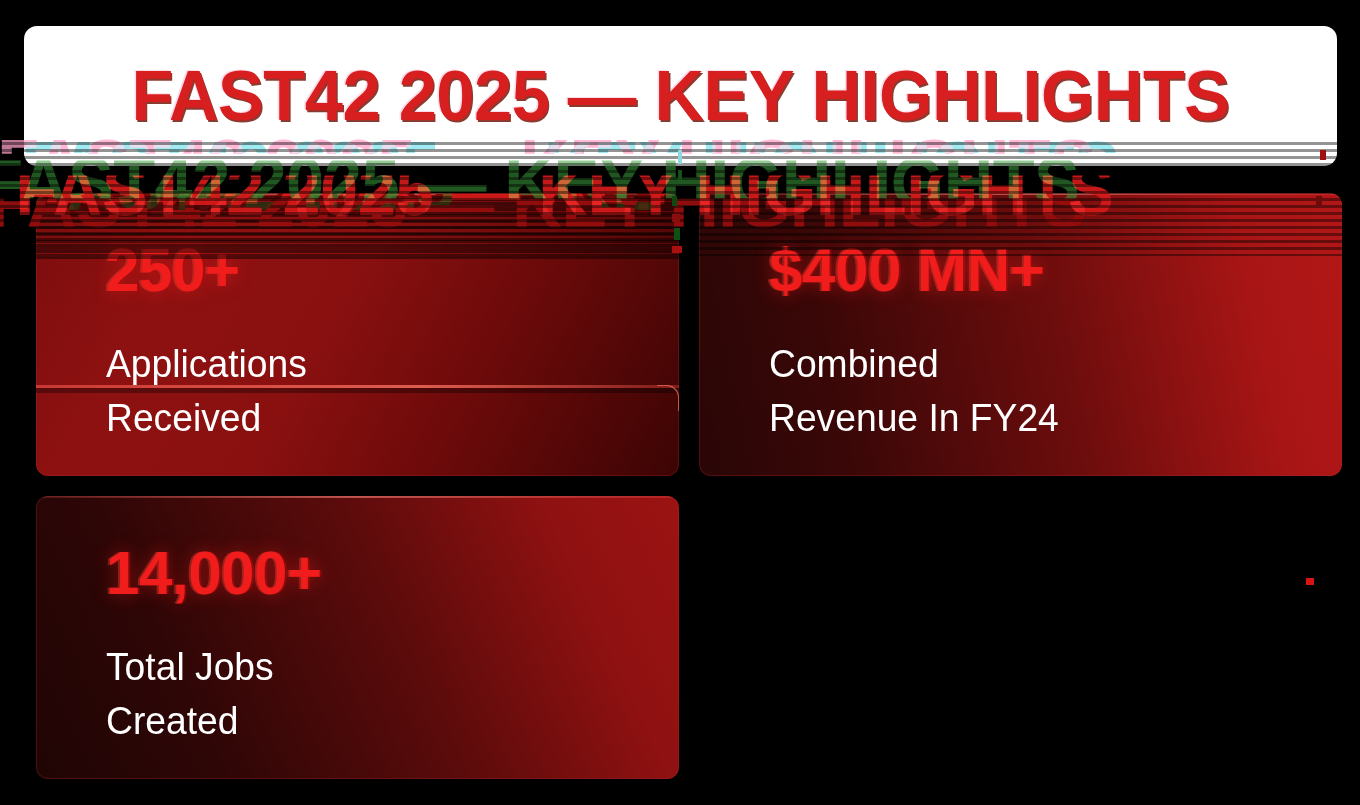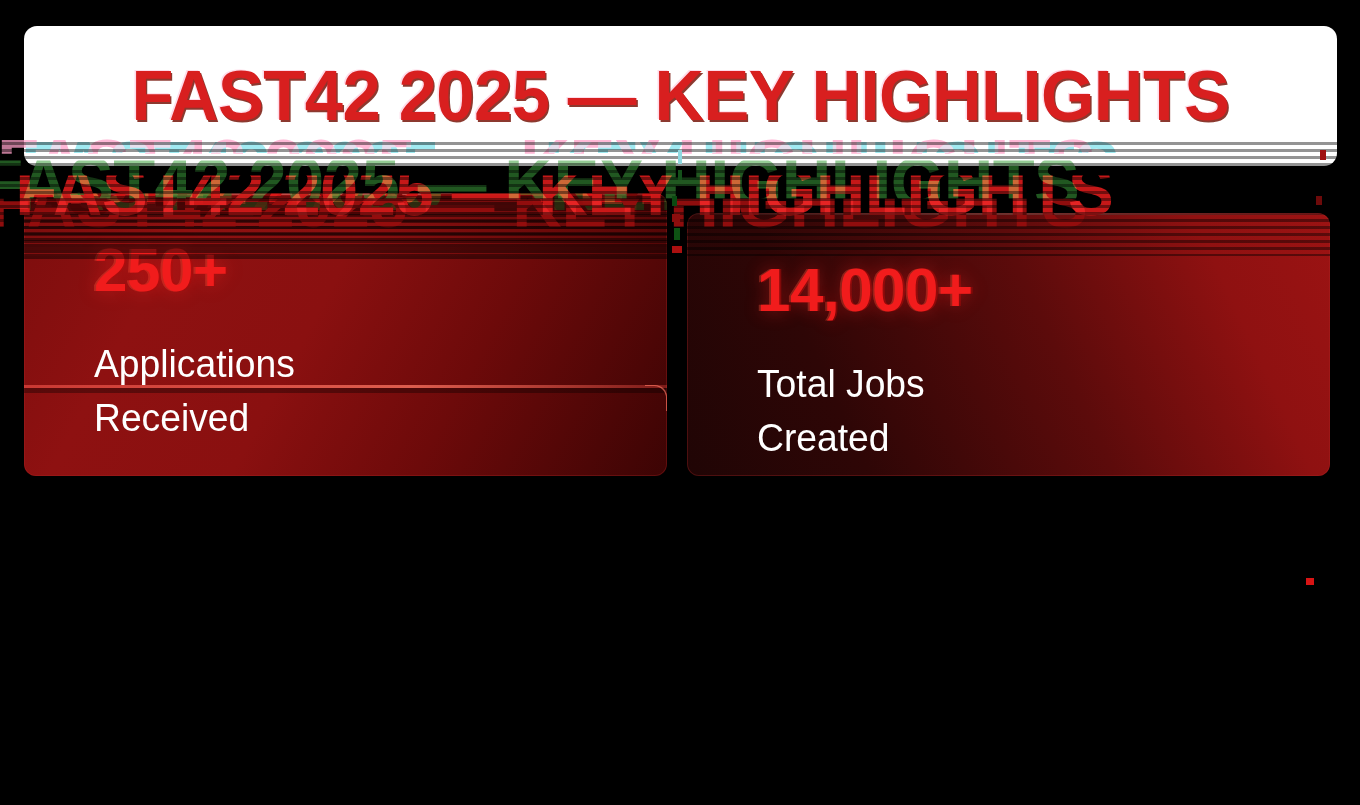--- a/index.html
+++ b/index.html
@@ -115,21 +115,21 @@
       rgba(0,0,0,0) 0px,
       rgba(0,0,0,0) 4px,
       rgba(0,0,0,0.42) 4px,
       rgba(0,0,0,0.42) 7px
     );
   }
 
   
   .grid {
     position: absolute;
-    left: 24px;
+    left: 36px;
     top: 193px;
     width: 1116px;
     height: 590px;
     display: grid;
     grid-template-columns: 643px 643px;
     grid-template-rows: 283px 283px;
     column-gap: 26px;
     row-gap: 24px;
     z-index: 10;
     gap: 20px;
@@ -177,21 +177,20 @@
         #b31717 100%);
   }
   .card.g4 {
     background:
       linear-gradient(65deg,
         #200505 0%,
         #2e0606 24%,
         #5c0b0b 56%,
         #8f1111 82%,
         #9c1313 100%);
-    margin-top: 20px;
   }
 
   .card-top-glow {
     position: absolute;
     left: 0; top: 0;
     width: 100%;
     height: 2px;
     background: linear-gradient(to right,
       rgba(255,120,120,0.15),
       rgba(255,140,130,0.55),
@@ -334,20 +333,30 @@
       <div class="card-inner">
         <div class="card-value">250+</div>
         <div class="card-label">
           <span>Applications</span>
           <span>Received</span>
         </div>
       </div>
     </div>
 
 
+    <div class="card g3">
+      <div class="card-top-glow"></div>
+      <div class="card-inner">
+        <div class="card-value">$400 MN+</div>
+        <div class="card-label">
+          <span>Combined</span>
+          <span>Revenue In FY24</span>
+        </div>
+      </div>
+    </div>
 
     <div class="card g4">
       <div class="card-top-glow"></div>
       <div class="card-inner">
         <div class="card-value">14,000+</div>
         <div class="card-label">
           <span>Total Jobs</span>
           <span>Created</span>
         </div>
       </div>

